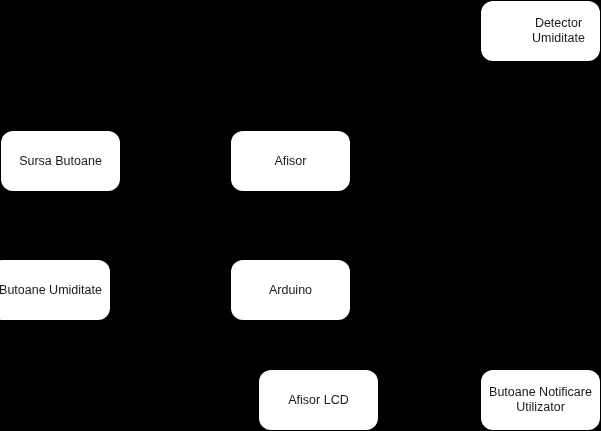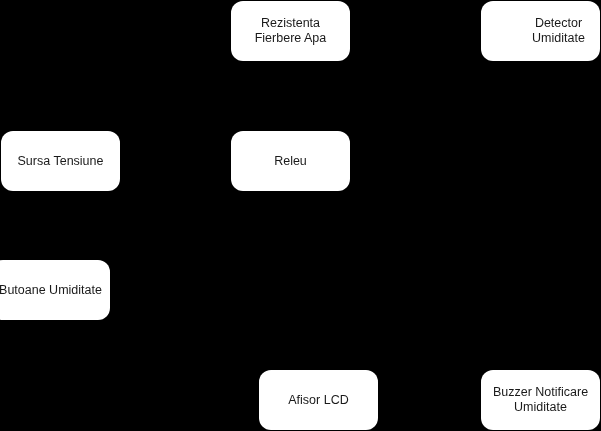--- a/index.html
+++ b/index.html
@@ -34,42 +34,42 @@
   .node-label {
     display: block;
     white-space: pre-line;
   }
 </style>
 </head>
 <body>
 
 <div id="canvas">
 
-  <div class="node" style="left:231px; top:1px; width:119px; height:60px;">
-    <span class="node-label">Rezistenta Fierbere Apa</span>
-  </div>
 
   <div class="node" style="left:481px; top:1px; width:119px; height:60px;padding-left:44px;">
     <span class="node-label">Detector Umiditate</span>
   </div>
 
   <div class="node" style="left:1px; top:131px; width:119px; height:60px;">
-    <span class="node-label">Sursa Tensiune</span>
+    <span class="node-label">Sursa Butoane</span>
   </div>
 
   <div class="node" style="left:231px; top:131px; width:119px; height:60px;">
-    <span class="node-label">Releu</span>
+    <span class="node-label">Afisor</span>
   </div>
 
   <div class="node" style="left:-9px; top:260px; width:119px; height:60px;">
     <span class="node-label">Butoane Umiditate</span>
   </div>
 
+  <div class="node" style="left:231px; top:260px; width:119px; height:60px;">
+    <span class="node-label">Arduino</span>
+  </div>
 
   <div class="node" style="left:231px; top:370px; width:119px; height:60px;margin-left:28px;">
     <span class="node-label">Afisor LCD</span>
   </div>
 
   <div class="node" style="left:481px; top:370px; width:119px; height:60px;">
-    <span class="node-label">Buzzer Notificare Umiditate</span>
+    <span class="node-label">Butoane Notificare Utilizator</span>
   </div>
 
 </div>
 
 </body></html>

